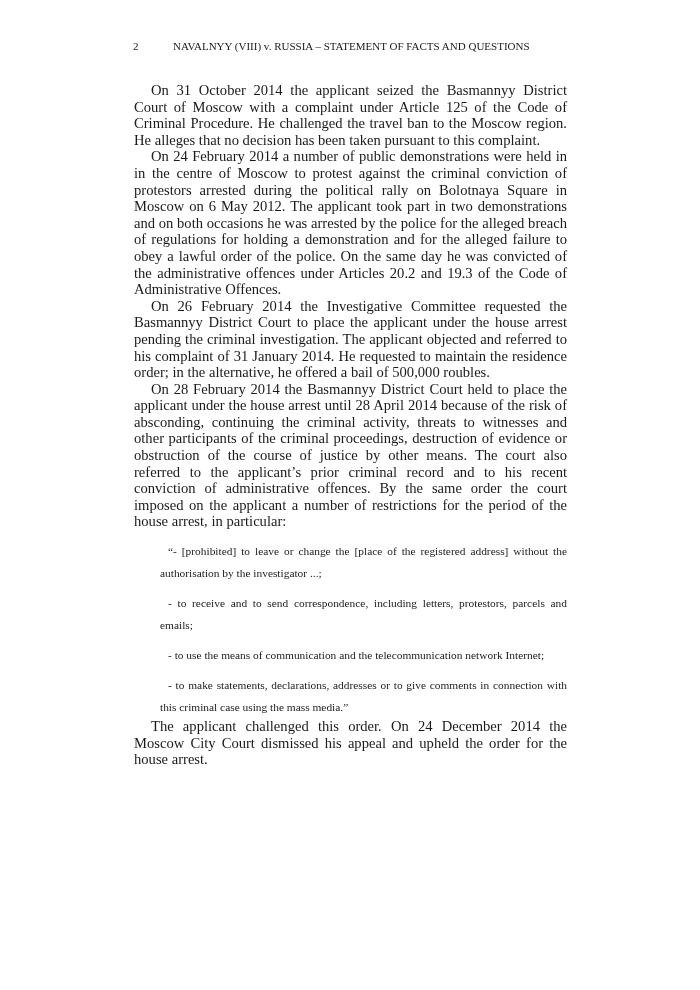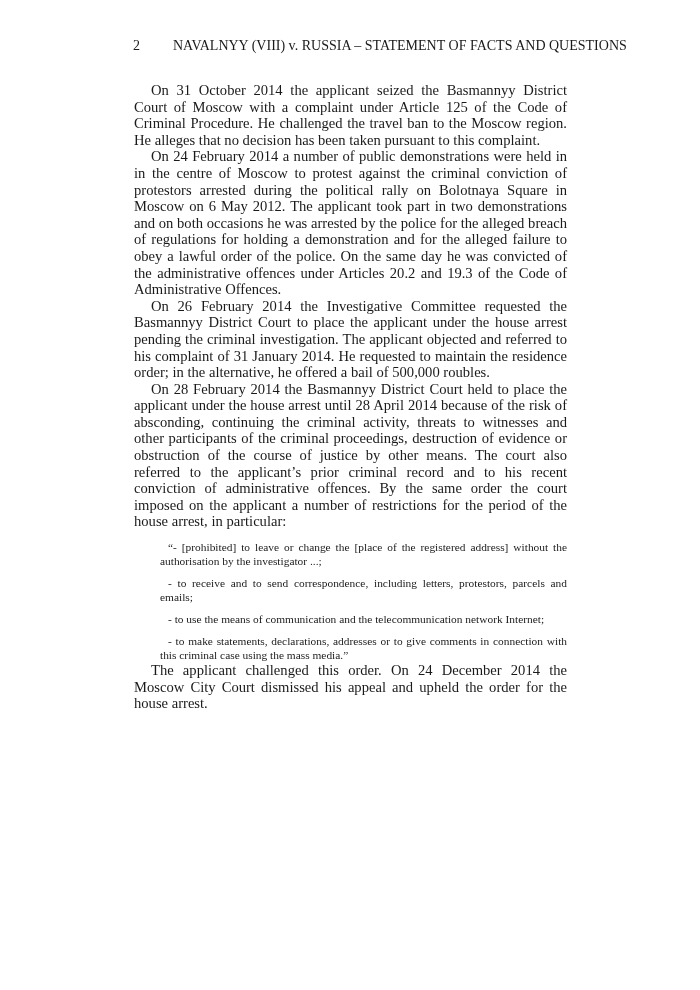--- a/index.html
+++ b/index.html
@@ -13,21 +13,21 @@
       position: relative;
       overflow: hidden;
       font-family: "Liberation Serif", "DejaVu Serif", serif;
       color: #1a1a1a;
     }
     .header {
       position: absolute;
       top: 39px;
       left: 133px;
       width: 440px;
-      font-size: 14px;
+      font-size: 11px;
       line-height: 14px;
       white-space: nowrap;
     }
     .header .page-num {
       display: inline-block;
       width: 40px;
     }
     .body-text {
       position: absolute;
       top: 82px;
@@ -38,21 +38,21 @@
     }
     .para {
       margin: 0;
       text-indent: 17px;
       text-align: justify;
     }
     .quote {
       margin: 10px 0 0 0;
       padding-left: 26px;
       font-size: 11.4px;
-      line-height: 14px;
+      line-height: 22px;
     }
     .quote .item {
       margin: 0 0 8px 0;
       text-indent: 8px;
       text-align: justify;
     }
     .quote .item:last-child {
       margin-bottom: 0;
     }
   </style>

